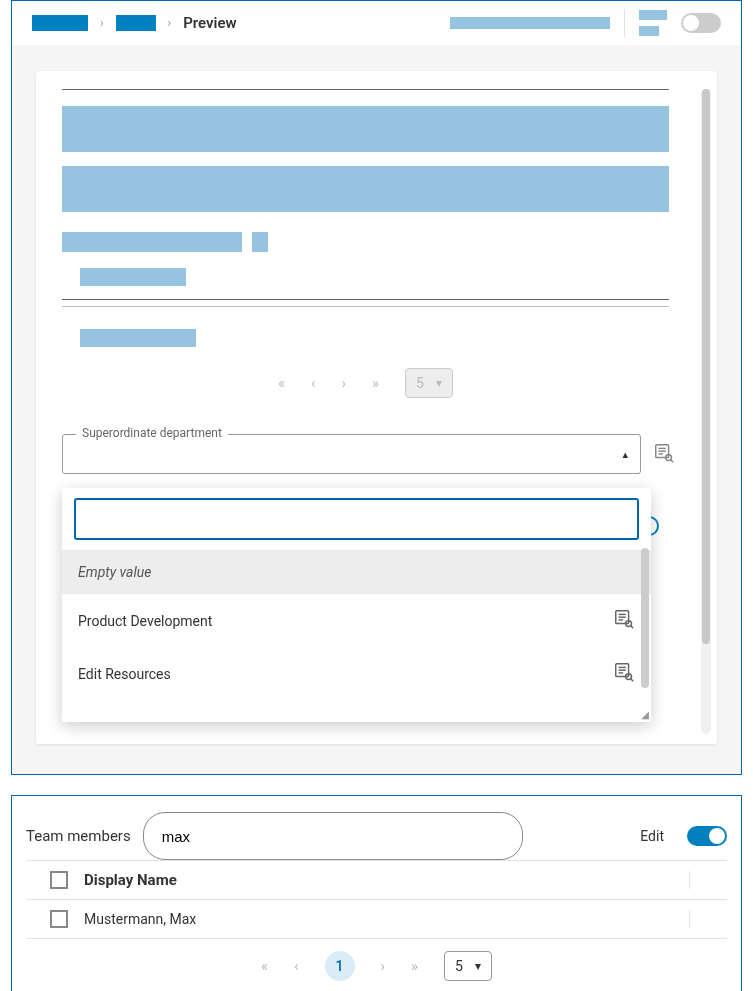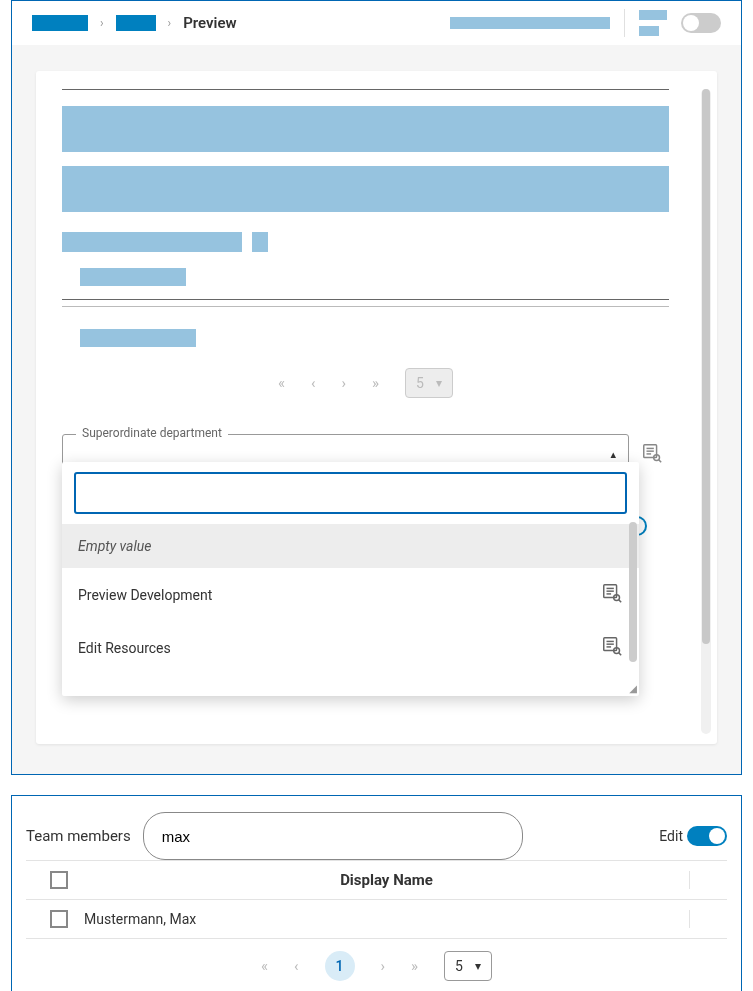--- a/index.html
+++ b/index.html
@@ -50,41 +50,41 @@
 .page-size { border: 1px solid #999; border-radius: 4px; padding: 6px 10px; display: flex; align-items: center; gap: 12px; cursor: pointer; }
 .page-size.disabled { background: #ededed; color: #bbb; border-color: #ccc; }
 .chev { font-size: 12px; }
 
 .field-wrap { position: relative; margin: 18px 0 0 0; }
 .field-label { position: absolute; top: -8px; left: 14px; background: #fff; padding: 0 6px; font-size: 12px; color: #666; }
 .select-box { border: 1px solid #999; border-radius: 3px; height: 40px; display: flex; align-items: center; padding: 0 12px; cursor: pointer; }
 .select-box .caret { margin-left: auto; font-size: 11px; }
 .field-side-icon { position: absolute; right: -34px; top: 8px; color: #888; cursor: pointer; }
 
-.dropdown { position: absolute; left: 0; right: -10px; top: 28px; background: #fff; box-shadow: 0 4px 16px rgba(0,0,0,0.2); border-radius: 2px; z-index: 10; padding: 10px 0 0 0; }
+.dropdown { position: absolute; left: 0; right: -10px; top: 54px; background: #fff; box-shadow: 0 4px 16px rgba(0,0,0,0.2); border-radius: 2px; z-index: 10; padding: 10px 0 0 0; }
 .dd-search { margin: 0 12px 10px 12px; border: 2px solid #0066b3; border-radius: 3px; height: 42px; }
 .dd-item { padding: 14px 16px; display: flex; align-items: center; cursor: pointer; position: relative; }
 .dd-item.empty { background: #ededed; font-style: italic; color: #555; }
 .dd-item .icon-r { margin-left: auto; color: #666; }
 .dd-scroll { position: absolute; right: 2px; top: 60px; width: 8px; height: 140px; background: #ccc; border-radius: 4px; }
 .dd-resize { position: absolute; right: 2px; bottom: 2px; color: #999; font-size: 10px; }
 
 .hidden-toggle { position: absolute; right: -18px; top: 82px; }
 
 
 .bottom-panel { width: 731px; margin: 20px auto 0 auto; padding: 16px 14px 18px 14px; }
 .tm-header { display: flex; align-items: center; gap: 12px; }
 .tm-title { font-size: 15px; }
 .search-pill { border: 1px solid #888; border-radius: 22px; height: 48px; width: 380px; padding: 0 18px; display: flex; align-items: center; }
 .search-pill input { border: none; outline: none; font-size: 15px; width: 100%; background: transparent; }
-.edit-group { margin-left: auto; display: flex; align-items: center; gap: 4px; }
+.edit-group { margin-left: auto; display: flex; align-items: center; gap: 23px; }
 
 .table { width: 100%; }
 .trow { display: flex; align-items: center; border-bottom: 1px solid #e3e3e3; padding: 10px 8px; }
-.trow.head { font-weight: 700; font-size: 15px; border-top: 1px solid #e3e3e3; text-align: center; }
+.trow.head { font-weight: 700; font-size: 15px; border-top: 1px solid #e3e3e3; }
 .trow .chk { width: 50px; display: flex; justify-content: center; }
 .checkbox { width: 18px; height: 18px; border: 2px solid #888; cursor: pointer; }
 .trow .cell { flex: 1; }
 .trow .tail { width: 30px; border-left: 1px solid #e3e3e3; align-self: stretch; }
 
 .svg-icon { width: 22px; height: 22px; }
 </style>
 </head>
 <body>
 
@@ -129,21 +129,21 @@
           <span class="arr">«</span>
           <span class="arr">‹</span>
           <span class="arr">›</span>
           <span class="arr">»</span>
           <div class="page-size disabled">
             <span>5</span>
             <span class="chev">▾</span>
           </div>
         </div>
 
-        <div class="field-wrap" style="margin-right:40px;">
+        <div class="field-wrap" style="margin-right:28px;">
           <span class="field-label">Superordinate department</span>
           <div class="select-box">
             <span class="caret">▴</span>
           </div>
           <span class="field-side-icon">
             <svg class="svg-icon" viewBox="0 0 24 24" fill="none" stroke="currentColor" stroke-width="1.6">
                 <rect x="3" y="3" width="14" height="14" rx="1"></rect>
                 <line x1="6" y1="7" x2="14" y2="7"></line>
                 <line x1="6" y1="10" x2="14" y2="10"></line>
                 <line x1="6" y1="13" x2="11" y2="13"></line>
@@ -157,21 +157,21 @@
                 <div class="knob"></div>
               </div>
           </div>
 
           <div class="dropdown">
             <div class="dd-search"></div>
             <div class="dd-item empty">
               <span>Empty value</span>
             </div>
             <div class="dd-item">
-              <span>Preview Development</span>
+              <span>Product Development</span>
               <span class="icon-r">
                 <svg class="svg-icon" viewBox="0 0 24 24" fill="none" stroke="currentColor" stroke-width="1.6">
                     <rect x="3" y="3" width="14" height="14" rx="1"></rect>
                     <line x1="6" y1="7" x2="14" y2="7"></line>
                     <line x1="6" y1="10" x2="14" y2="10"></line>
                     <line x1="6" y1="13" x2="11" y2="13"></line>
                     <circle cx="17" cy="17" r="3.2"></circle>
                     <line x1="19.5" y1="19.5" x2="22" y2="22"></line>
                   </svg>
               </span>

